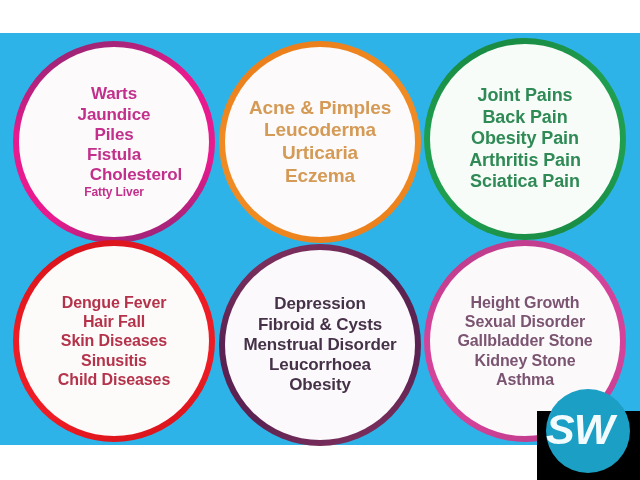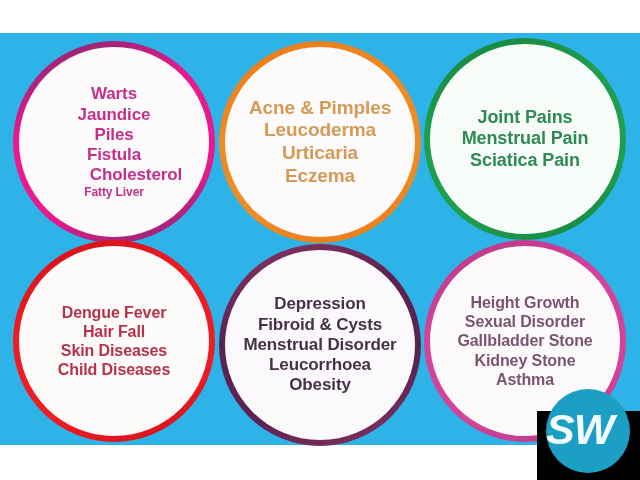--- a/index.html
+++ b/index.html
@@ -135,29 +135,32 @@
       <div class="inner" style="background: rgb(252, 250, 250);">
           <div class="line" style="color: rgb(212, 154, 86); font-size: 19px;">Acne &amp; Pimples</div>
           <div class="line" style="color: rgb(212, 154, 86); font-size: 19px;">Leucoderma</div>
           <div class="line" style="color: rgb(212, 154, 86); font-size: 19px;">Urticaria</div>
           <div class="line" style="color: rgb(212, 154, 86); font-size: 19px;">Eczema</div>
         </div>
     </div>
     <div class="bubble" id="bubble-2" style="background: linear-gradient(160deg, rgb(23, 131, 63) 0%, rgb(31, 158, 79) 35%, rgb(31, 158, 79) 70%, rgb(23, 131, 63) 100%);">
       <div class="inner" style="background: rgb(247, 252, 249);">
           <div class="line" style="color: rgb(47, 138, 85); font-size: 18px;">Joint Pains</div>
-          <div class="line" style="color: rgb(47, 138, 85); font-size: 18px;">Menstrual Pain</div>
+          <div class="line" style="color: rgb(47, 138, 85); font-size: 18px;">Back Pain</div>
+          <div class="line" style="color: rgb(47, 138, 85); font-size: 18px;">Obesity Pain</div>
+          <div class="line" style="color: rgb(47, 138, 85); font-size: 18px;">Arthritis Pain</div>
           <div class="line" style="color: rgb(47, 138, 85); font-size: 18px;">Sciatica Pain</div>
         </div>
     </div>
     <div class="bubble" id="bubble-3" style="background: linear-gradient(160deg, rgb(209, 17, 24) 0%, rgb(238, 28, 36) 35%, rgb(238, 28, 36) 70%, rgb(209, 17, 24) 100%);">
       <div class="inner" style="background: rgb(253, 250, 250);">
           <div class="line" style="color: rgb(181, 51, 74); font-size: 16px;">Dengue Fever</div>
           <div class="line" style="color: rgb(181, 51, 74); font-size: 16px;">Hair Fall</div>
           <div class="line" style="color: rgb(181, 51, 74); font-size: 16px;">Skin Diseases</div>
+          <div class="line" style="color: rgb(181, 51, 74); font-size: 16px;">Sinusitis</div>
           <div class="line" style="color: rgb(181, 51, 74); font-size: 16px;">Child Diseases</div>
         </div>
     </div>
     <div class="bubble" id="bubble-5" style="background: linear-gradient(160deg, rgb(182, 58, 134) 0%, rgb(212, 67, 154) 35%, rgb(212, 67, 154) 70%, rgb(182, 58, 134) 100%);">
       <div class="inner" style="background: rgb(252, 249, 251);">
           <div class="line" style="color: rgb(122, 84, 112); font-size: 16px;">Height Growth</div>
           <div class="line" style="color: rgb(122, 84, 112); font-size: 16px;">Sexual Disorder</div>
           <div class="line" style="color: rgb(122, 84, 112); font-size: 16px;">Gallbladder Stone</div>
           <div class="line" style="color: rgb(122, 84, 112); font-size: 16px;">Kidney Stone</div>
           <div class="line" style="color: rgb(122, 84, 112); font-size: 16px;">Asthma</div>

